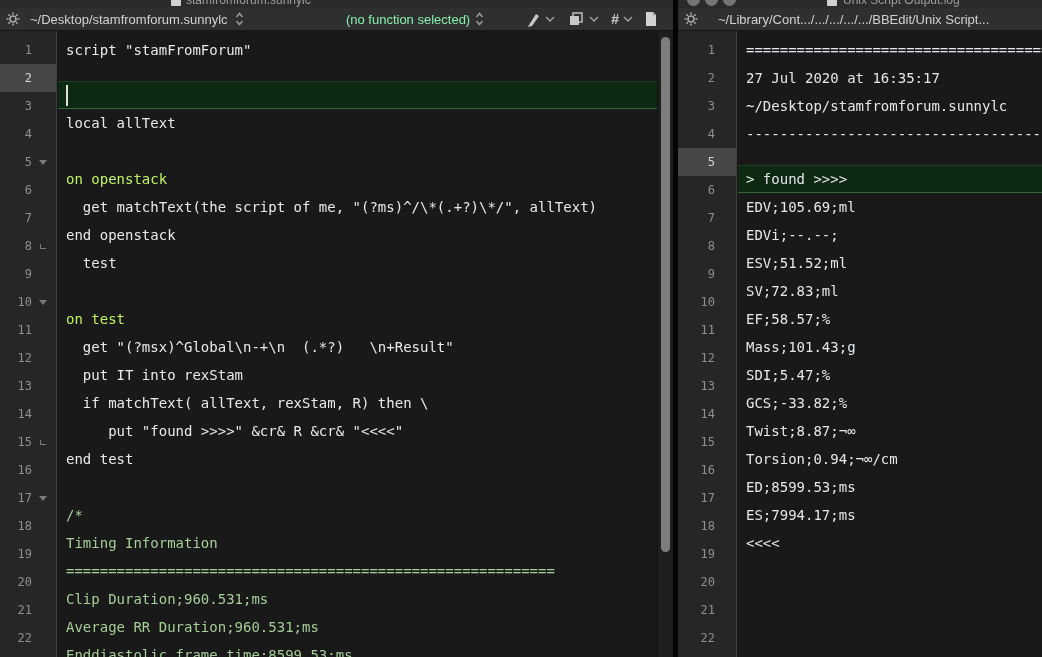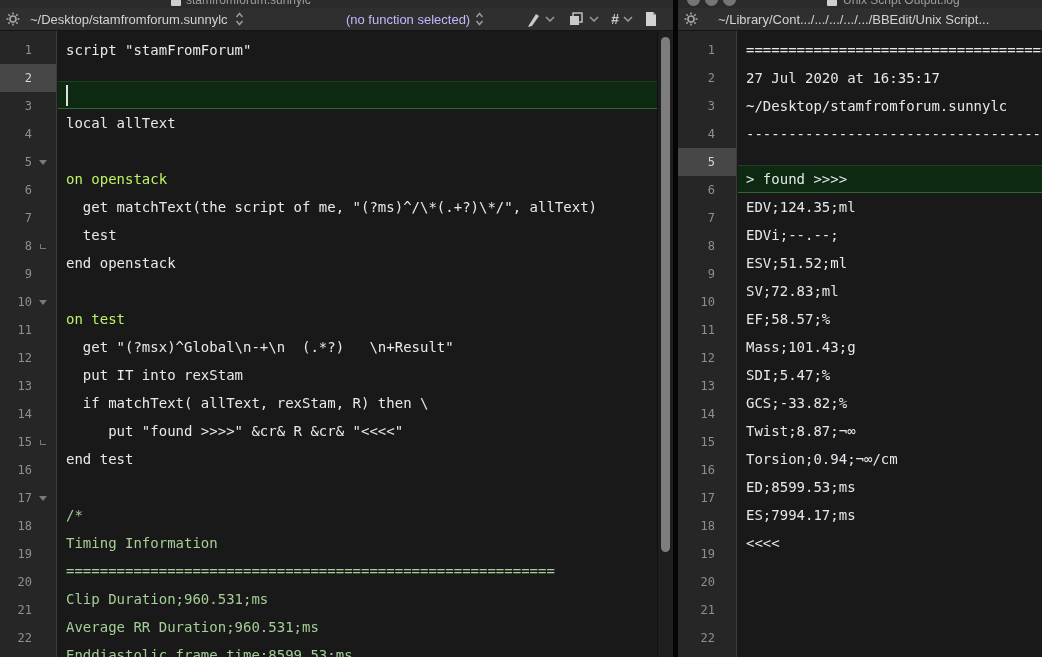--- a/index.html
+++ b/index.html
@@ -22,21 +22,21 @@
               background:#cfcfcf; border-radius:1px; }
   .traffic { position:absolute; top:-7px; width:13px; height:13px; border-radius:50%;
              background:#757575; }
 
   
   .navbar { position:absolute; top:8px; left:0; right:0; height:23px;
             background:#2f2f2f; border-bottom:1px solid #151515;
             display:flex; align-items:center; color:#cccccc; font-size:13px;
             white-space:nowrap; overflow:hidden; }
   .nav-path { color:#d2d2d2; }
-  .nav-func { color:#c4b5fd; }
+  .nav-func { color:#86efac; }
   .icon { display:inline-flex; align-items:center; justify-content:center; }
   .hash-glyph { color:#c6c6c6; font-size:14px; font-weight:bold;
                 font-family:"Liberation Sans", sans-serif; }
 
   
   .editor { position:absolute; top:31px; left:0; right:0; bottom:0; background:#191919; overflow:hidden; }
   .gutter { position:absolute; top:0; bottom:0; left:0; background:#262626;
             border-right:1px solid #3d3d3d; padding-top:5px; }
   .win-left  .gutter { width:57px; }
   .win-right .gutter { width:59px; }
@@ -230,22 +230,22 @@
             <span>22</span>
           </div>
         </div>
       <div class="code" id="code-left">
           <div class="crow"><span class="ltext">script "stamFromForum"</span></div>
           <div class="crow cur"><span class="ltext"></span><span class="caret"></span></div>
           <div class="crow"><span class="ltext">local allText</span></div>
           <div class="crow"><span class="ltext"></span></div>
           <div class="crow k"><span class="ltext">on openstack</span></div>
           <div class="crow"><span class="ltext">  get matchText(the script of me, "(?ms)^/\*(.+?)\*/", allText)</span></div>
+          <div class="crow"><span class="ltext">end openstack</span></div>
           <div class="crow"><span class="ltext">  test</span></div>
-          <div class="crow"><span class="ltext">end openstack</span></div>
           <div class="crow"><span class="ltext"></span></div>
           <div class="crow k"><span class="ltext">on test</span></div>
           <div class="crow"><span class="ltext">  get "(?msx)^Global\n-+\n  (.*?)   \n+Result"</span></div>
           <div class="crow"><span class="ltext">  put IT into rexStam</span></div>
           <div class="crow"><span class="ltext">  if matchText( allText, rexStam, R) then \</span></div>
           <div class="crow"><span class="ltext">     put "found &gt;&gt;&gt;&gt;" &amp;cr&amp; R &amp;cr&amp; "&lt;&lt;&lt;&lt;"</span></div>
           <div class="crow"><span class="ltext">end test</span></div>
           <div class="crow"><span class="ltext"></span></div>
           <div class="crow m"><span class="ltext">/*</span></div>
           <div class="crow m"><span class="ltext">Timing Information</span></div>
@@ -368,21 +368,21 @@
           <div class="grow">
             <span>22</span>
           </div>
         </div>
       <div class="code" id="code-right">
           <div class="crow"><span class="ltext">==================================================</span></div>
           <div class="crow"><span class="ltext">27 Jul 2020 at 16:35:17</span></div>
           <div class="crow"><span class="ltext">~/Desktop/stamfromforum.sunnylc</span></div>
           <div class="crow"><span class="ltext">--------------------------------------------------</span></div>
           <div class="crow cur"><span class="ltext">&gt; found &gt;&gt;&gt;&gt;</span></div>
-          <div class="crow"><span class="ltext">EDV;124.35;ml</span></div>
+          <div class="crow"><span class="ltext">EDV;105.69;ml</span></div>
           <div class="crow"><span class="ltext">EDVi;--.--;</span></div>
           <div class="crow"><span class="ltext">ESV;51.52;ml</span></div>
           <div class="crow"><span class="ltext">SV;72.83;ml</span></div>
           <div class="crow"><span class="ltext">EF;58.57;%</span></div>
           <div class="crow"><span class="ltext">Mass;101.43;g</span></div>
           <div class="crow"><span class="ltext">SDI;5.47;%</span></div>
           <div class="crow"><span class="ltext">GCS;-33.82;%</span></div>
           <div class="crow"><span class="ltext">Twist;8.87;¬∞</span></div>
           <div class="crow"><span class="ltext">Torsion;0.94;¬∞/cm</span></div>
           <div class="crow"><span class="ltext">ED;8599.53;ms</span></div>

